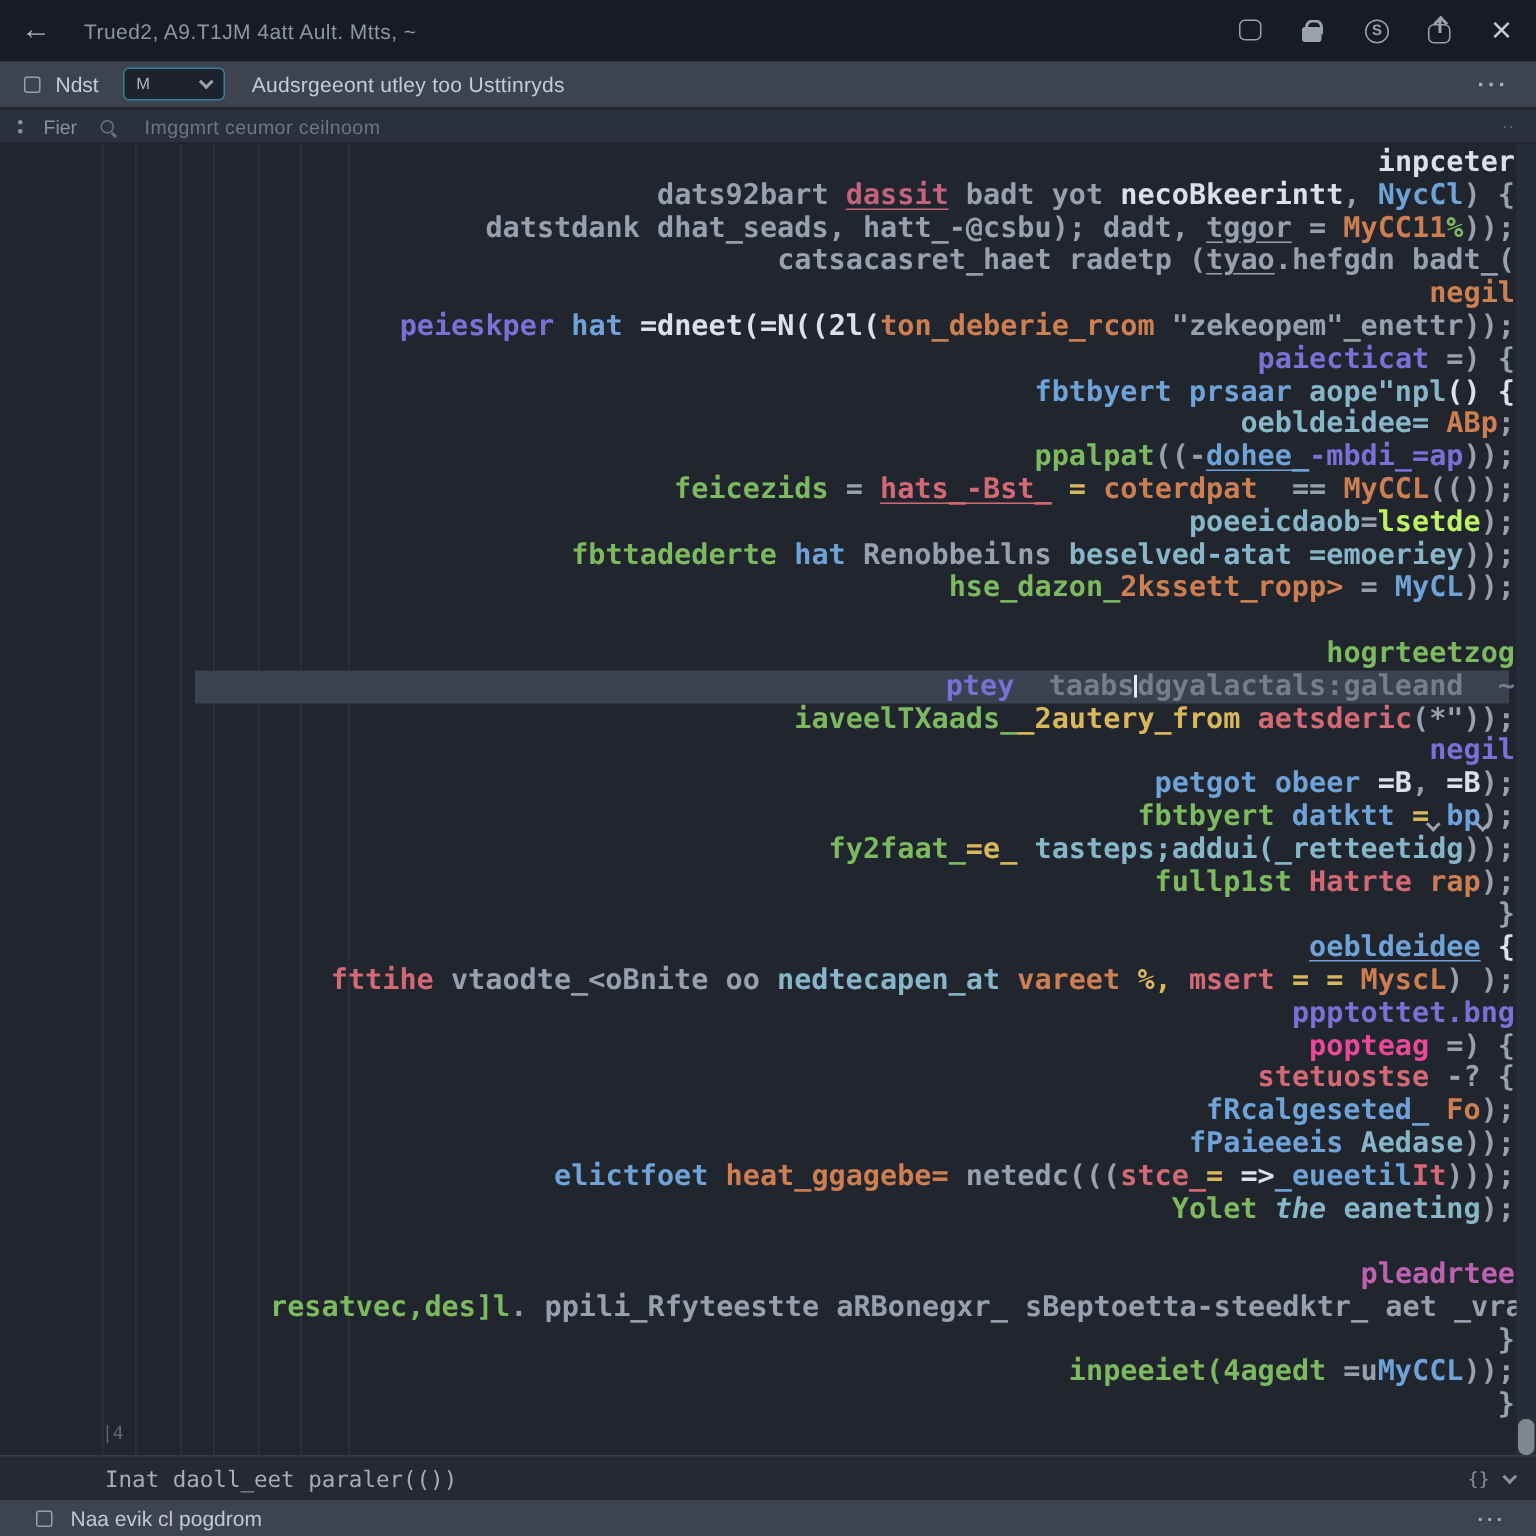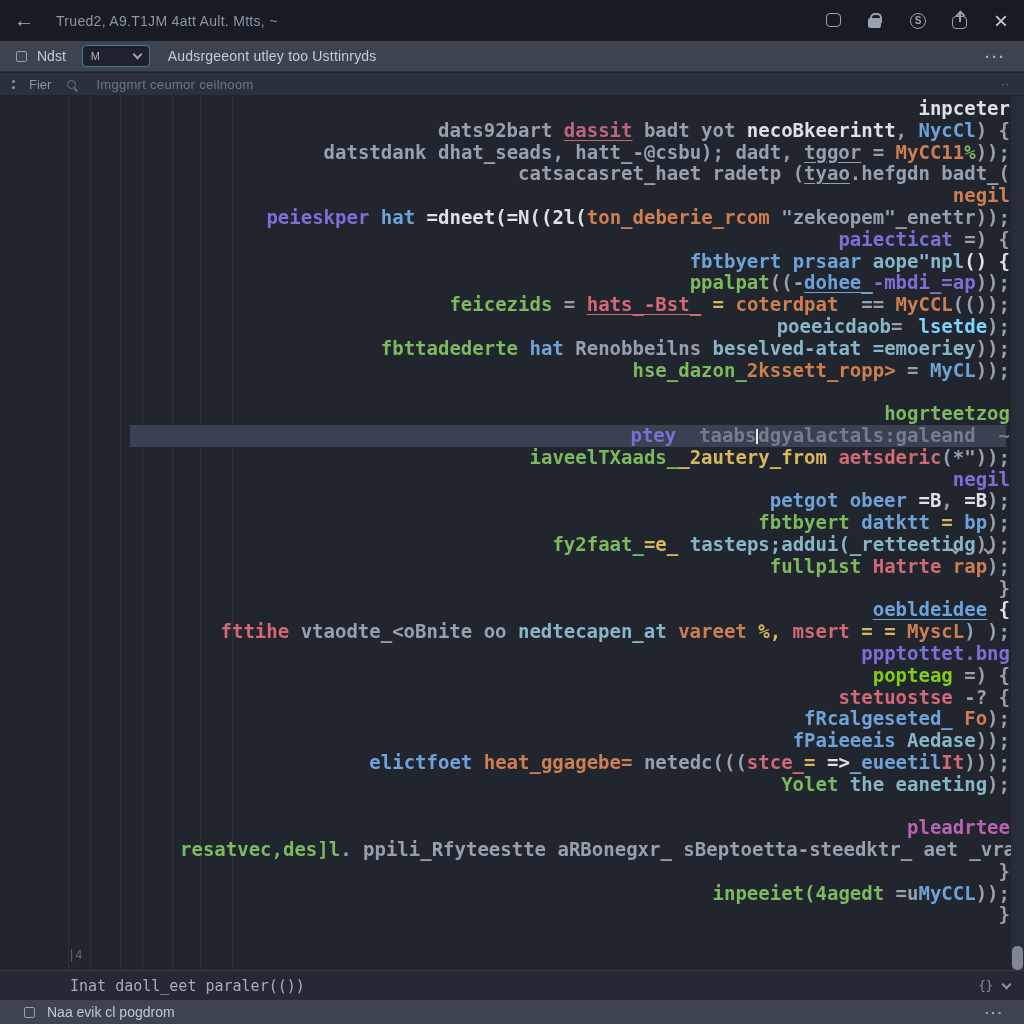--- a/index.html
+++ b/index.html
@@ -139,44 +139,45 @@
   <div class="guide" style="left:232px"></div>
   <div id="code">
       <div class="cl" style="padding-left: 55px;"><span style="color: rgb(220, 224, 231);">inpceter</span></div>
       <div class="cl" style="padding-left: 80px;"><span style="color: rgb(150, 160, 174);">dats92bart </span><span class="u" style="color: rgb(196, 99, 126);">dassit</span><span style="color: rgb(150, 160, 174);"> badt yot </span><span style="color: rgb(220, 224, 231);">necoBkeerintt</span><span style="color: rgb(150, 160, 174);">, </span><span style="color: rgb(111, 163, 216);">NycCl</span><span style="color: rgb(150, 160, 174);">) {</span></div>
       <div class="cl" style="padding-left: 80px;"><span style="color: rgb(150, 160, 174);">datstdank dhat_seads, hatt_-@csbu); dadt, </span><span class="u" style="color: rgb(150, 160, 174);">tggor</span><span style="color: rgb(150, 160, 174);"> = </span><span style="color: rgb(205, 127, 82);">MyCC11</span><span style="color: rgb(124, 185, 95);">%</span><span style="color: rgb(150, 160, 174);">));</span></div>
       <div class="cl" style="padding-left: 80px;"><span style="color: rgb(150, 160, 174);">catsacasret_haet radetp (</span><span class="u" style="color: rgb(150, 160, 174);">tyao</span><span style="color: rgb(150, 160, 174);">.hefgdn badt_(</span></div>
       <div class="cl" style="padding-left: 105px;"><span style="color: rgb(205, 127, 82);">negil</span></div>
       <div class="cl" style="padding-left: 105px;"><span style="color: rgb(122, 112, 214);">peieskper</span><span style="color: rgb(150, 160, 174);"> </span><span style="color: rgb(111, 163, 216);">hat</span><span style="color: rgb(220, 224, 231);"> =dneet(=N((2l(</span><span style="color: rgb(205, 127, 82);">ton_deberie_rcom</span><span style="color: rgb(150, 160, 174);"> "zekeopem"_enettr));</span></div>
       <div class="cl" style="padding-left: 137px;"><span style="color: rgb(122, 112, 214);">paiecticat</span><span style="color: rgb(150, 160, 174);"> =) {</span></div>
       <div class="cl" style="padding-left: 167px;"><span style="color: rgb(111, 163, 216);">fbtbyert</span><span style="color: rgb(150, 160, 174);"> </span><span style="color: rgb(111, 163, 216);">prsaar</span><span style="color: rgb(135, 182, 201);"> aope"npl</span><span style="color: rgb(220, 224, 231);">() {</span></div>
+      <div class="cl" style="padding-left: 190px;"><span style="color: rgb(135, 182, 201);">oebldeidee= </span><span style="color: rgb(205, 127, 82);">ABp</span><span style="color: rgb(150, 160, 174);">;</span></div>
       <div class="cl" style="padding-left: 167px;"><span style="color: rgb(124, 185, 95);">ppalpat</span><span style="color: rgb(150, 160, 174);">((-</span><span class="u" style="color: rgb(111, 163, 216);">dohee_</span><span style="color: rgb(122, 112, 214);">-mbdi_=ap</span><span style="color: rgb(150, 160, 174);">));</span></div>
       <div class="cl" style="padding-left: 200px;"><span style="color: rgb(124, 185, 95);">feicezids</span><span style="color: rgb(150, 160, 174);"> = </span><span class="u" style="color: rgb(210, 105, 116);">hats_-Bst_</span><span style="color: rgb(150, 160, 174);"> </span><span style="color: rgb(217, 184, 92);">=</span><span style="color: rgb(150, 160, 174);"> </span><span style="color: rgb(205, 127, 82);">coterdpat</span><span style="color: rgb(150, 160, 174);">  == </span><span style="color: rgb(205, 127, 82);">MyCCL</span><span style="color: rgb(150, 160, 174);">(());</span></div>
-      <div class="cl" style="padding-left: 200px;"><span style="color: rgb(135, 182, 201);">poeeicdaob</span><span style="color: rgb(150, 160, 174);">=</span><span style="color: #7dd3fc; margin-left: 16px;">lsetde</span><span style="color: rgb(150, 160, 174);">);</span></div>
+      <div class="cl" style="padding-left: 200px;"><span style="color: rgb(135, 182, 201);">poeeicdaob</span><span style="color: rgb(150, 160, 174);">=</span><span style="color: #bef264;">lsetde</span><span style="color: rgb(150, 160, 174);">);</span></div>
       <div class="cl" style="padding-left: 203px;"><span style="color: rgb(124, 185, 95);">fbttadederte</span><span style="color: rgb(150, 160, 174);"> </span><span style="color: rgb(111, 163, 216);">hat</span><span style="color: rgb(150, 160, 174);"> </span><span style="color: rgb(150, 160, 174);">Renobbeilns</span><span style="color: rgb(150, 160, 174);"> </span><span style="color: rgb(135, 182, 201);">beselved-atat</span><span style="color: rgb(135, 182, 201);"> =emoeriey</span><span style="color: rgb(150, 160, 174);">));</span></div>
       <div class="cl" style="padding-left: 210px;"><span style="color: rgb(124, 185, 95);">hse_dazon_</span><span style="color: rgb(205, 127, 82);">2kssett_ropp&gt;</span><span style="color: rgb(150, 160, 174);"> = </span><span style="color: rgb(111, 163, 216);">MyCL</span><span style="color: rgb(150, 160, 174);">));</span></div>
       <div class="cl" style="padding-left: 55px;"></div>
       <div class="cl" style="padding-left: 160px;"><span style="color: rgb(124, 185, 95);">hogrteetzog</span></div>
       <div class="cl hl" style="padding-left: 137px;"><span style="color: rgb(122, 112, 214);">ptey</span><span style="color: rgb(150, 160, 174);">  </span><span style="color: rgb(118, 126, 140);">taabs</span><span class="caret"></span><span style="color: rgb(118, 126, 140);">dgyalactals:galeand</span><span style="color: rgb(118, 126, 140);">  ~</span></div>
       <div class="cl" style="padding-left: 86px;"><span style="color: rgb(124, 185, 95);">iaveelTXaads_</span><span style="color: rgb(217, 184, 92);">_2autery_from</span><span style="color: rgb(150, 160, 174);"> </span><span style="color: rgb(210, 105, 116);">aetsderic</span><span style="color: rgb(150, 160, 174);">(*"));</span></div>
       <div class="cl" style="padding-left: 180px;"><span style="color: rgb(122, 112, 214);">negil</span></div>
       <div class="cl" style="padding-left: 200px;"><span style="color: rgb(111, 163, 216);">petgot</span><span style="color: rgb(150, 160, 174);"> </span><span style="color: rgb(111, 163, 216);">obeer</span><span style="color: rgb(150, 160, 174);"> </span><span style="color: rgb(220, 224, 231);">=B</span><span style="color: rgb(150, 160, 174);">, </span><span style="color: rgb(220, 224, 231);">=B</span><span style="color: rgb(150, 160, 174);">);</span></div>
       <div class="cl" style="padding-left: 230px;"><span style="color: rgb(124, 185, 95);">fbtbyert</span><span style="color: rgb(150, 160, 174);"> </span><span style="color: rgb(111, 163, 216);">datktt</span><span style="color: rgb(150, 160, 174);"> </span><span style="color: rgb(217, 184, 92);">=</span><span style="color: rgb(150, 160, 174);"> </span><span style="color: rgb(111, 163, 216);">bp</span><span style="color: rgb(150, 160, 174);">);</span></div>
       <div class="cl" style="padding-left: 253px;"><span style="color: rgb(124, 185, 95);">fy2faat_</span><span style="color: rgb(217, 184, 92);">=e_</span><span style="color: rgb(150, 160, 174);"> </span><span style="color: rgb(135, 182, 201);">tasteps;addui(_retteetidg</span><span style="color: rgb(150, 160, 174);">));</span></div>
       <div class="cl" style="padding-left: 233px;"><span style="color: rgb(124, 185, 95);">fullp1st</span><span style="color: rgb(150, 160, 174);"> </span><span style="color: rgb(210, 105, 116);">Hatrte</span><span style="color: rgb(150, 160, 174);"> </span><span style="color: rgb(205, 127, 82);">rap</span><span style="color: rgb(150, 160, 174);">);</span></div>
       <div class="cl" style="padding-left: 200px;"><span style="color: rgb(150, 160, 174);">}</span></div>
       <div class="cl" style="padding-left: 137px;"><span class="u" style="color: rgb(111, 163, 216);">oebldeidee</span><span style="color: rgb(220, 224, 231);"> {</span></div>
       <div class="cl" style="padding-left: 137px;"><span style="color: rgb(210, 105, 116);">fttihe</span><span style="color: rgb(150, 160, 174);"> </span><span style="color: rgb(150, 160, 174);">vtaodte_&lt;oBnite oo</span><span style="color: rgb(150, 160, 174);"> </span><span style="color: rgb(135, 182, 201);">nedtecapen_at</span><span style="color: rgb(150, 160, 174);"> </span><span style="color: rgb(205, 127, 82);">vareet</span><span style="color: rgb(150, 160, 174);"> </span><span style="color: rgb(217, 184, 92);">%,</span><span style="color: rgb(150, 160, 174);"> </span><span style="color: rgb(210, 105, 116);">msert</span><span style="color: rgb(150, 160, 174);"> </span><span style="color: rgb(217, 184, 92);">= =</span><span style="color: rgb(150, 160, 174);"> </span><span style="color: rgb(205, 127, 82);">MyscL</span><span style="color: rgb(150, 160, 174);">) );</span></div>
       <div class="cl" style="padding-left: 137px;"><span style="color: rgb(122, 112, 214);">ppptottet.bng</span></div>
-      <div class="cl" style="padding-left: 168px;"><span style="color: #84cc16; margin-top: 28px;">popteag</span><span style="color: rgb(150, 160, 174);"> =) {</span></div>
+      <div class="cl" style="padding-left: 168px;"><span style="color: #ec4899; margin-top: 28px;">popteag</span><span style="color: rgb(150, 160, 174);"> =) {</span></div>
       <div class="cl" style="padding-left: 190px;"><span style="color: rgb(210, 105, 116);">stetuostse</span><span style="color: rgb(150, 160, 174);"> -? {</span></div>
       <div class="cl" style="padding-left: 200px;"><span style="color: rgb(111, 163, 216);">fRcalgeseted_</span><span style="color: rgb(150, 160, 174);"> </span><span style="color: rgb(205, 127, 82);">Fo</span><span style="color: rgb(150, 160, 174);">);</span></div>
       <div class="cl" style="padding-left: 222px;"><span style="color: rgb(111, 163, 216);">fPaieeeis</span><span style="color: rgb(150, 160, 174);"> </span><span style="color: rgb(135, 182, 201);">Aedase</span><span style="color: rgb(150, 160, 174);">));</span></div>
       <div class="cl" style="padding-left: 222px;"><span style="color: rgb(111, 163, 216);">elictfoet</span><span style="color: rgb(150, 160, 174);"> </span><span style="color: rgb(205, 127, 82);">heat_ggagebe=</span><span style="color: rgb(150, 160, 174);"> netedc(((</span><span style="color: rgb(210, 105, 116);">stce_</span><span style="color: rgb(217, 184, 92);">= </span><span style="color: rgb(220, 224, 231);">=&gt;</span><span style="color: rgb(111, 163, 216);">_eueetil</span><span style="color: rgb(210, 105, 116);">It</span><span style="color: rgb(150, 160, 174);">)));</span></div>
-      <div class="cl" style="padding-left: 202px;"><span style="color: rgb(124, 185, 95);">Yolet</span><span style="color: rgb(150, 160, 174);"> </span><span style="color: rgb(135, 182, 201);">the</span><span style="color: rgb(150, 160, 174);"> </span><span style="color: rgb(135, 182, 201);">eaneting</span><span style="color: rgb(150, 160, 174);">);</span></div>
+      <div class="cl" style="padding-left: 202px;"><span style="color: rgb(124, 185, 95);">Yolet</span><span style="color: rgb(150, 160, 174);"> </span><span style="color: rgb(135, 182, 201); font-style: italic;">the</span><span style="color: rgb(150, 160, 174);"> </span><span style="color: rgb(135, 182, 201);">eaneting</span><span style="color: rgb(150, 160, 174);">);</span></div>
       <div class="cl" style="padding-left: 55px;"></div>
       <div class="cl" style="padding-left: 135px;"><span style="color: rgb(189, 98, 176);">pleadrtee</span></div>
       <div class="cl" style="padding-left: 180px;"><span style="color: rgb(124, 185, 95);">resatvec,des]l</span><span style="color: rgb(150, 160, 174);">. ppili_Rfyteestte aRBonegxr_ sBeptoetta-steedktr_ aet _vratel=</span></div>
       <div class="cl" style="padding-left: 200px;"><span style="color: rgb(150, 160, 174);">}</span></div>
       <div class="cl" style="padding-left: 200px;"><span style="color: rgb(124, 185, 95);">inpeeiet(4agedt</span><span style="color: rgb(150, 160, 174);"> =u</span><span style="color: rgb(111, 163, 216);">MyCCL</span><span style="color: rgb(150, 160, 174);">));</span></div>
       <div class="cl" style="padding-left: 143px;"><span style="color: rgb(150, 160, 174);">}</span></div>
     </div>
   <div id="fold-chevrons">
     <span class="chev"></span>
     <span class="chev"></span>

